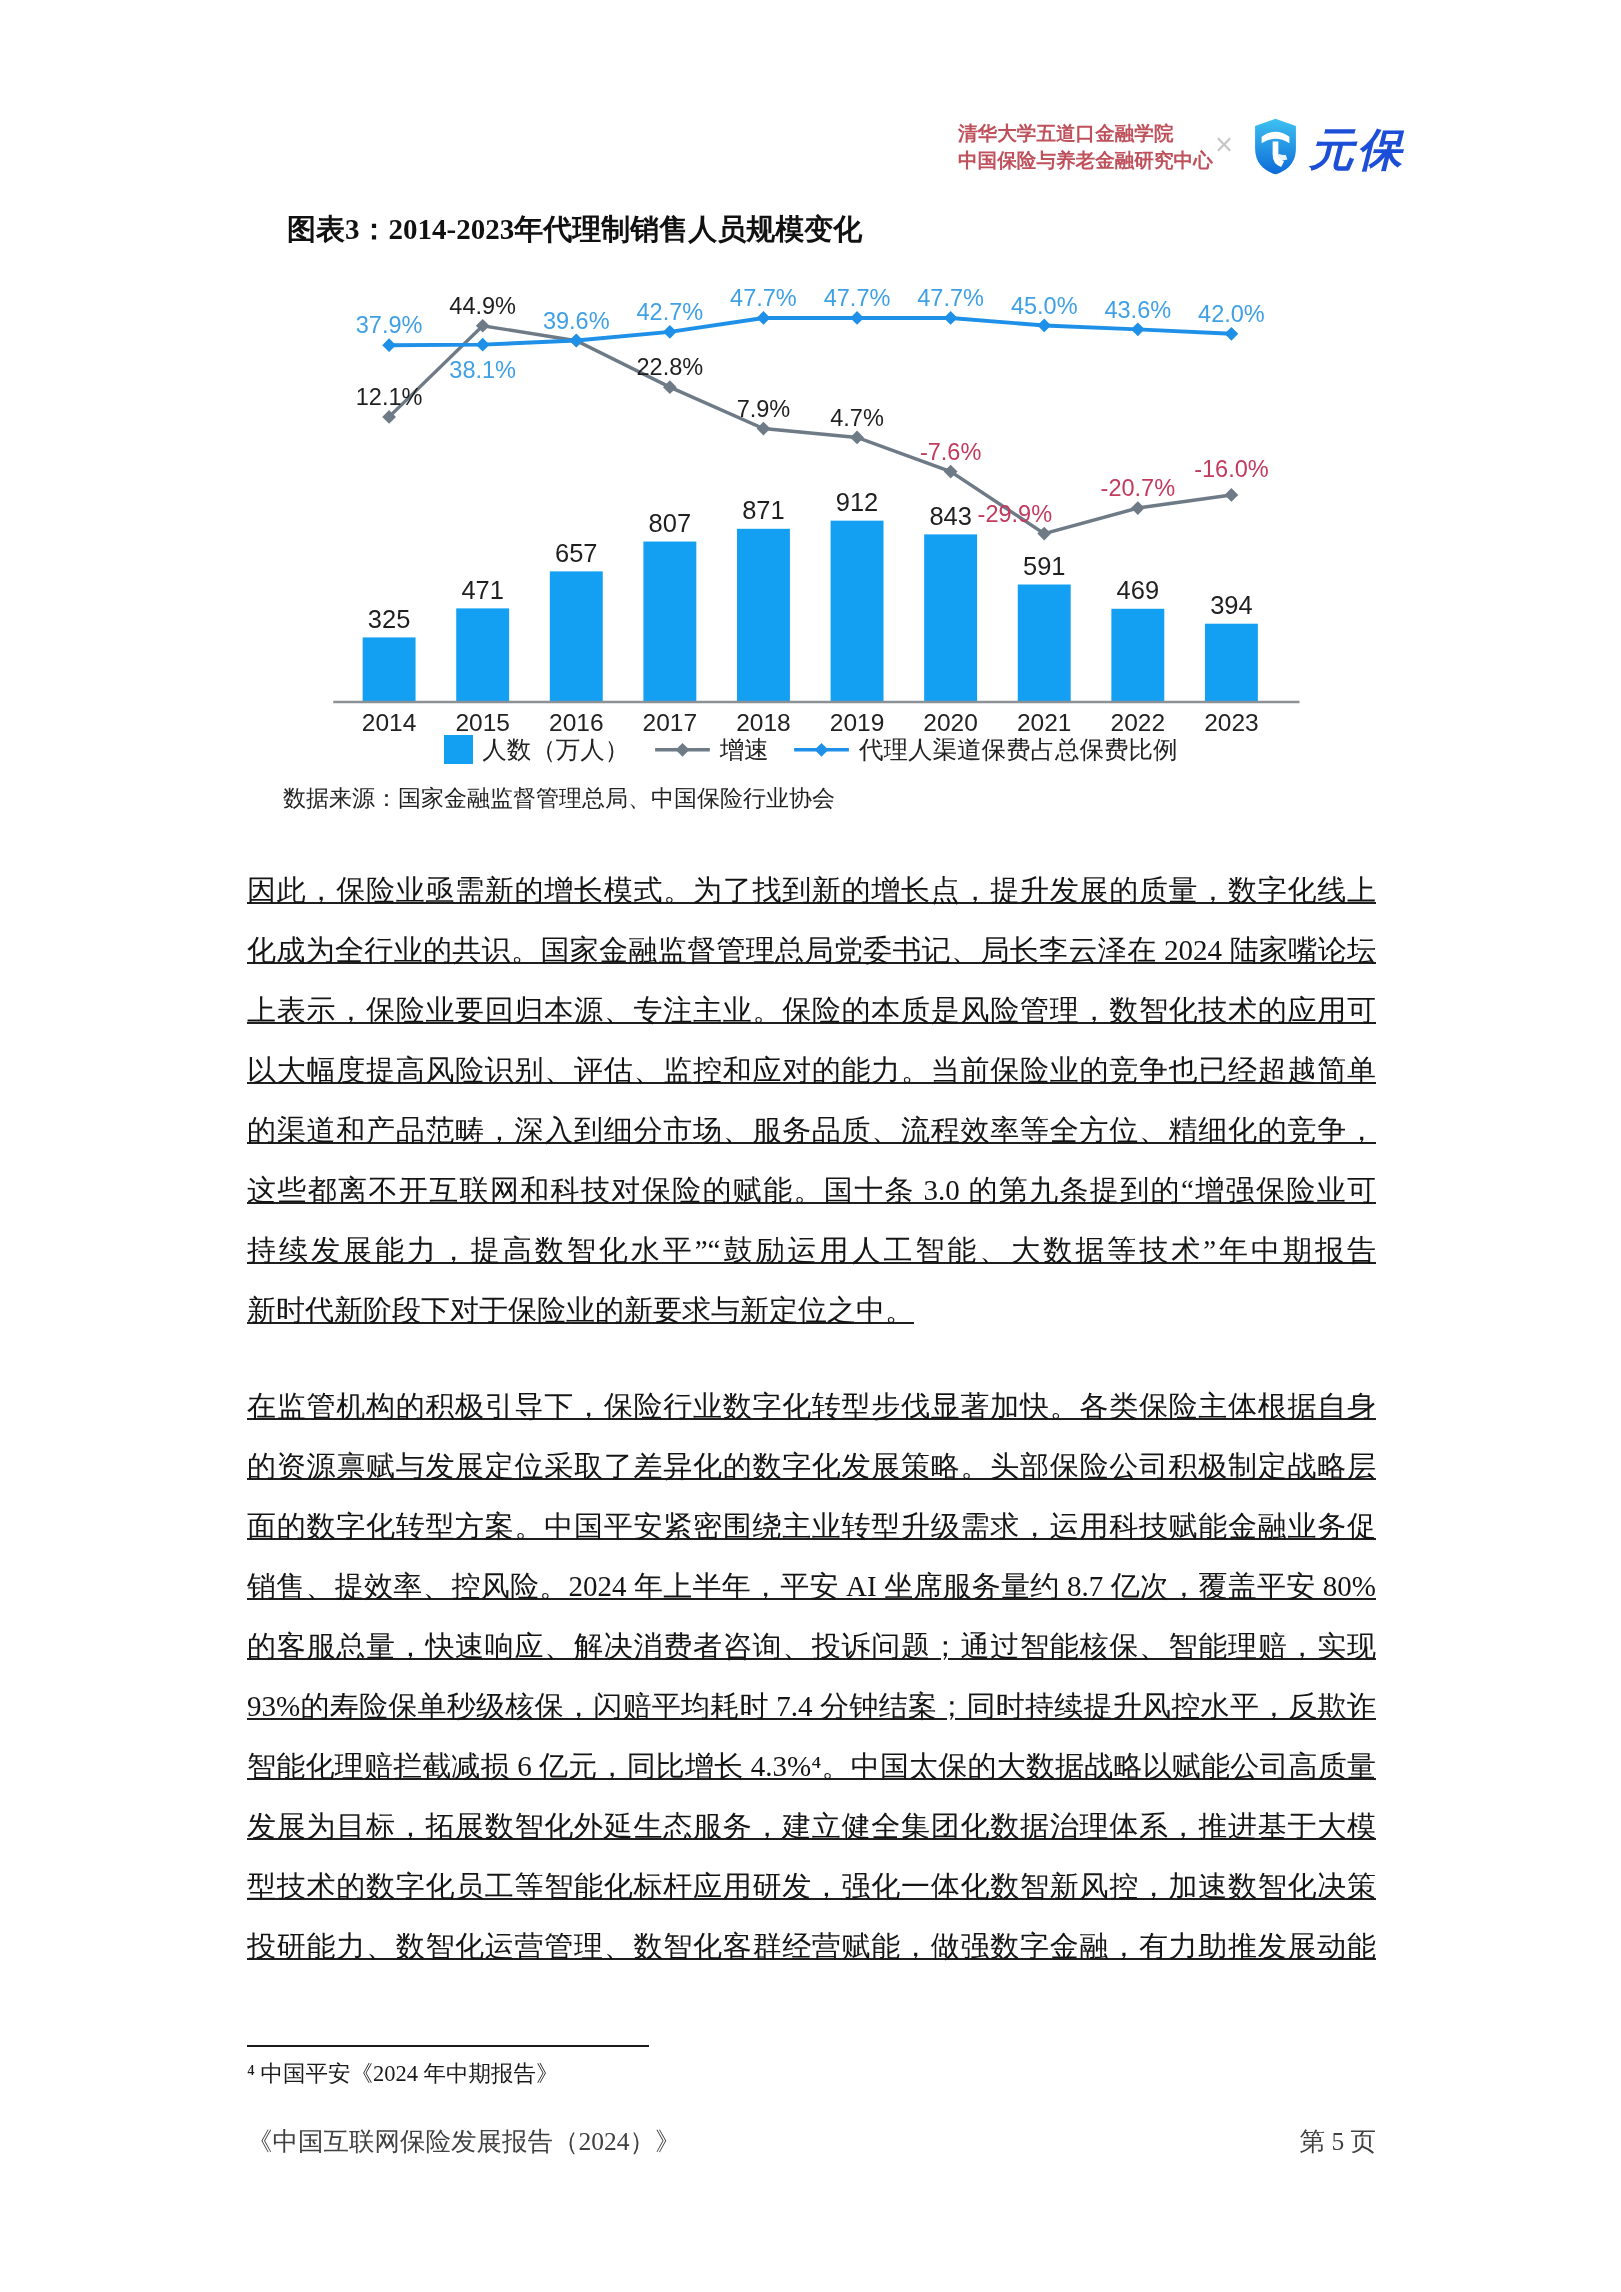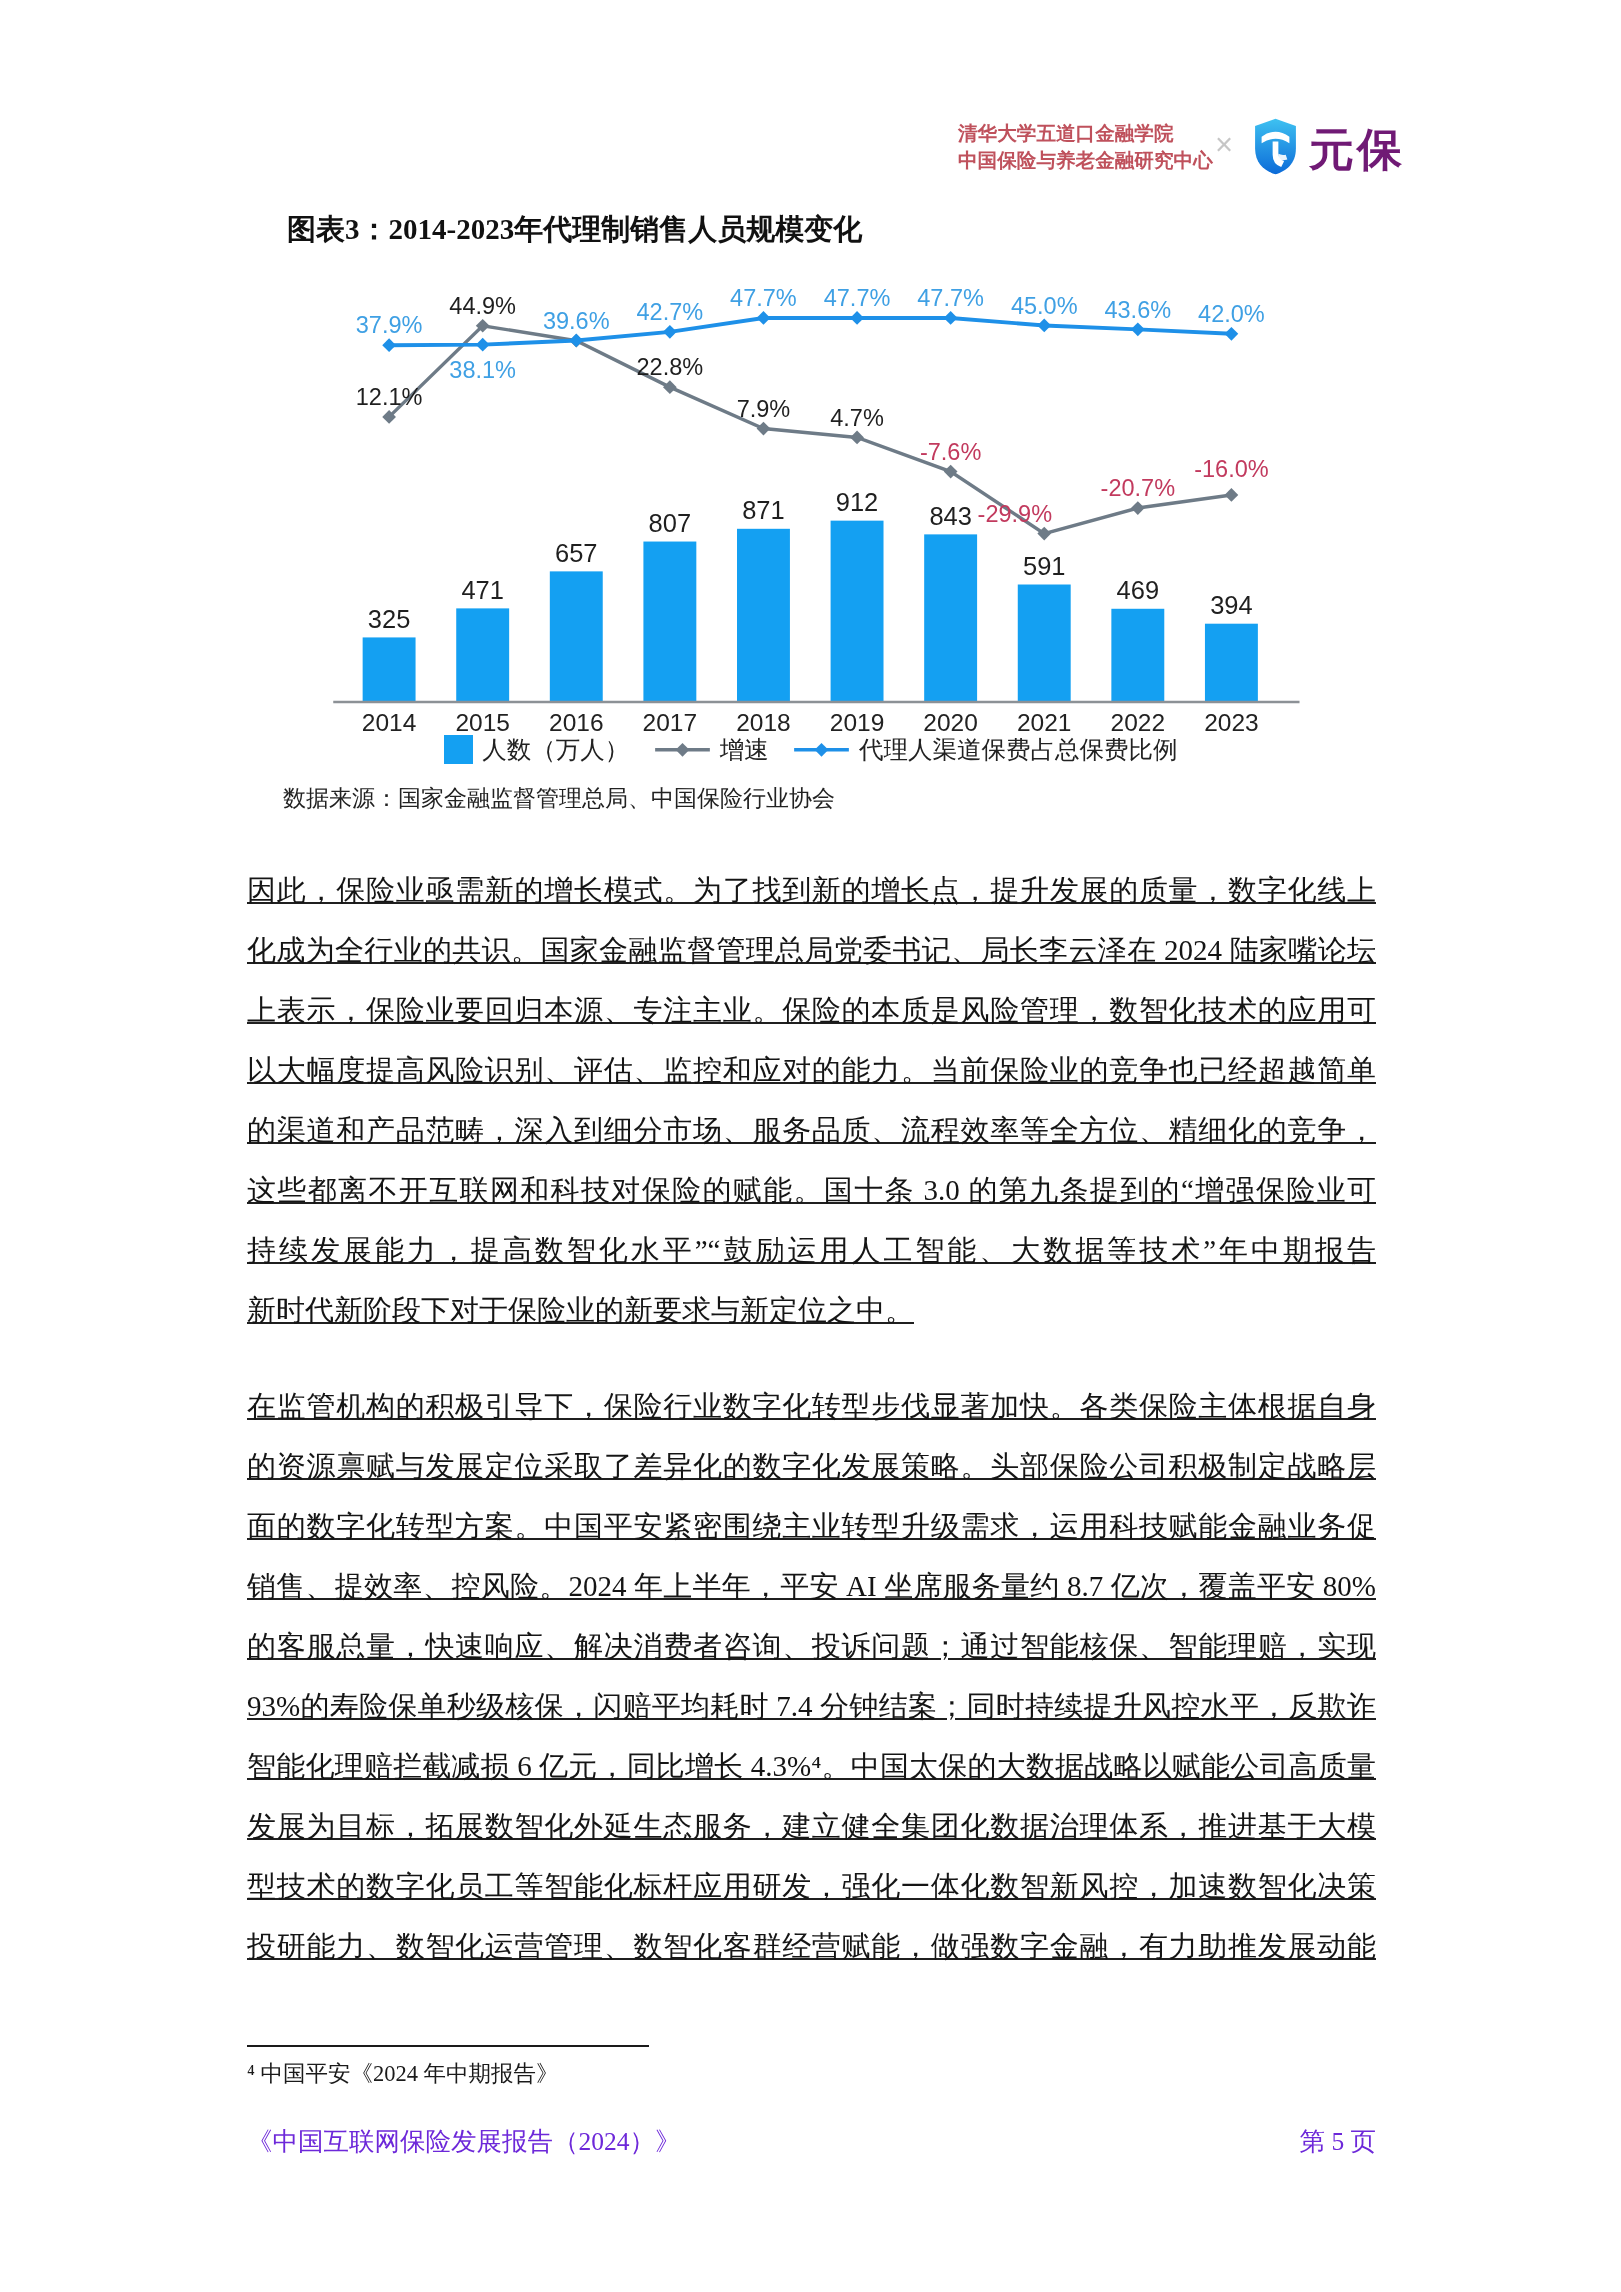--- a/index.html
+++ b/index.html
@@ -28,21 +28,21 @@
   .body-text{position:absolute;left:247px;top:860px;width:1129px;text-decoration:underline;}
   .para + .para{margin-top:36px;}
   .bline{height:60px;line-height:60px;font-size:29px;color:#151515;
       text-align:justify;text-align-last:justify;text-justify:inter-character;
       white-space:nowrap;overflow:visible;}
   .bline.short{text-align-last:left;}
   
   .fn-rule{position:absolute;left:247px;top:2045px;width:402px;height:2px;background:#1a1a1a;}
   .footnote{position:absolute;left:247px;top:2058px;font-size:22.5px;color:#1a1a1a;}
   .footer{position:absolute;left:247px;top:2123px;width:1129px;display:flex;
-      justify-content:space-between;font-size:25.5px;color:#6d28d9;line-height:37px;}
+      justify-content:space-between;font-size:25.5px;color:#404040;line-height:37px;}
 </style>
 </head>
 <body>
 
 <div class="page">
 
   <div class="org" style="color: rgb(191, 81, 92);">
     <div>清华大学五道口金融学院</div>
     <div>中国保险与养老金融研究中心</div>
   </div>
@@ -54,21 +54,21 @@
           <stop offset="0" id="shg-top" stop-color="#3ec1f1"></stop>
             <stop offset="1" id="shg-bot" stop-color="#0c6bd8"></stop>
         </linearGradient>
       </defs>
       <path d="M30 2 L55 11 V38 C55 57 43 66 30 70 C17 66 5 57 5 38 V11 Z" fill="url(#shg)"></path>
       <path d="M13 24 Q30 12 47 24 L47 32 Q30 21 13 32 Z" fill="#ffffff"></path>
       <path d="M26.5 30 h7 v15 q0 7 7 9 l-3.5 7 q-10.5 -3.5 -10.5 -15 Z" fill="#ffffff"></path>
       <path d="M33.5 45 q4 2 9 1 l2 6 q-6 2 -11 0 Z" fill="#ffffff" opacity="0.9"></path>
     </svg>
   </div>
-  <div class="logoname" style="color: #701a75;">元保</div>
+  <div class="logoname" style="color: #1d4ed8; font-style: italic;">元保</div>
 
   <div class="chart-title">图表3：2014-2023年代理制销售人员规模变化</div>
   <svg id="chart" width="1621" height="490" viewBox="0 0 1654 500">
       <rect x="370" y="380.025" width="54" height="65.97500000000001" fill="#14a0f2"></rect>
       <text x="397" y="370.025" text-anchor="middle" font-size="26" fill="#1f1f1f">325</text>
       <rect x="465.5" y="350.387" width="54" height="95.613" fill="#14a0f2"></rect>
       <text x="492.5" y="340.387" text-anchor="middle" font-size="26" fill="#1f1f1f">471</text>
       <rect x="561" y="312.629" width="54" height="133.371" fill="#14a0f2"></rect>
       <text x="588" y="302.629" text-anchor="middle" font-size="26" fill="#1f1f1f">657</text>
       <rect x="656.5" y="282.179" width="54" height="163.821" fill="#14a0f2"></rect>

